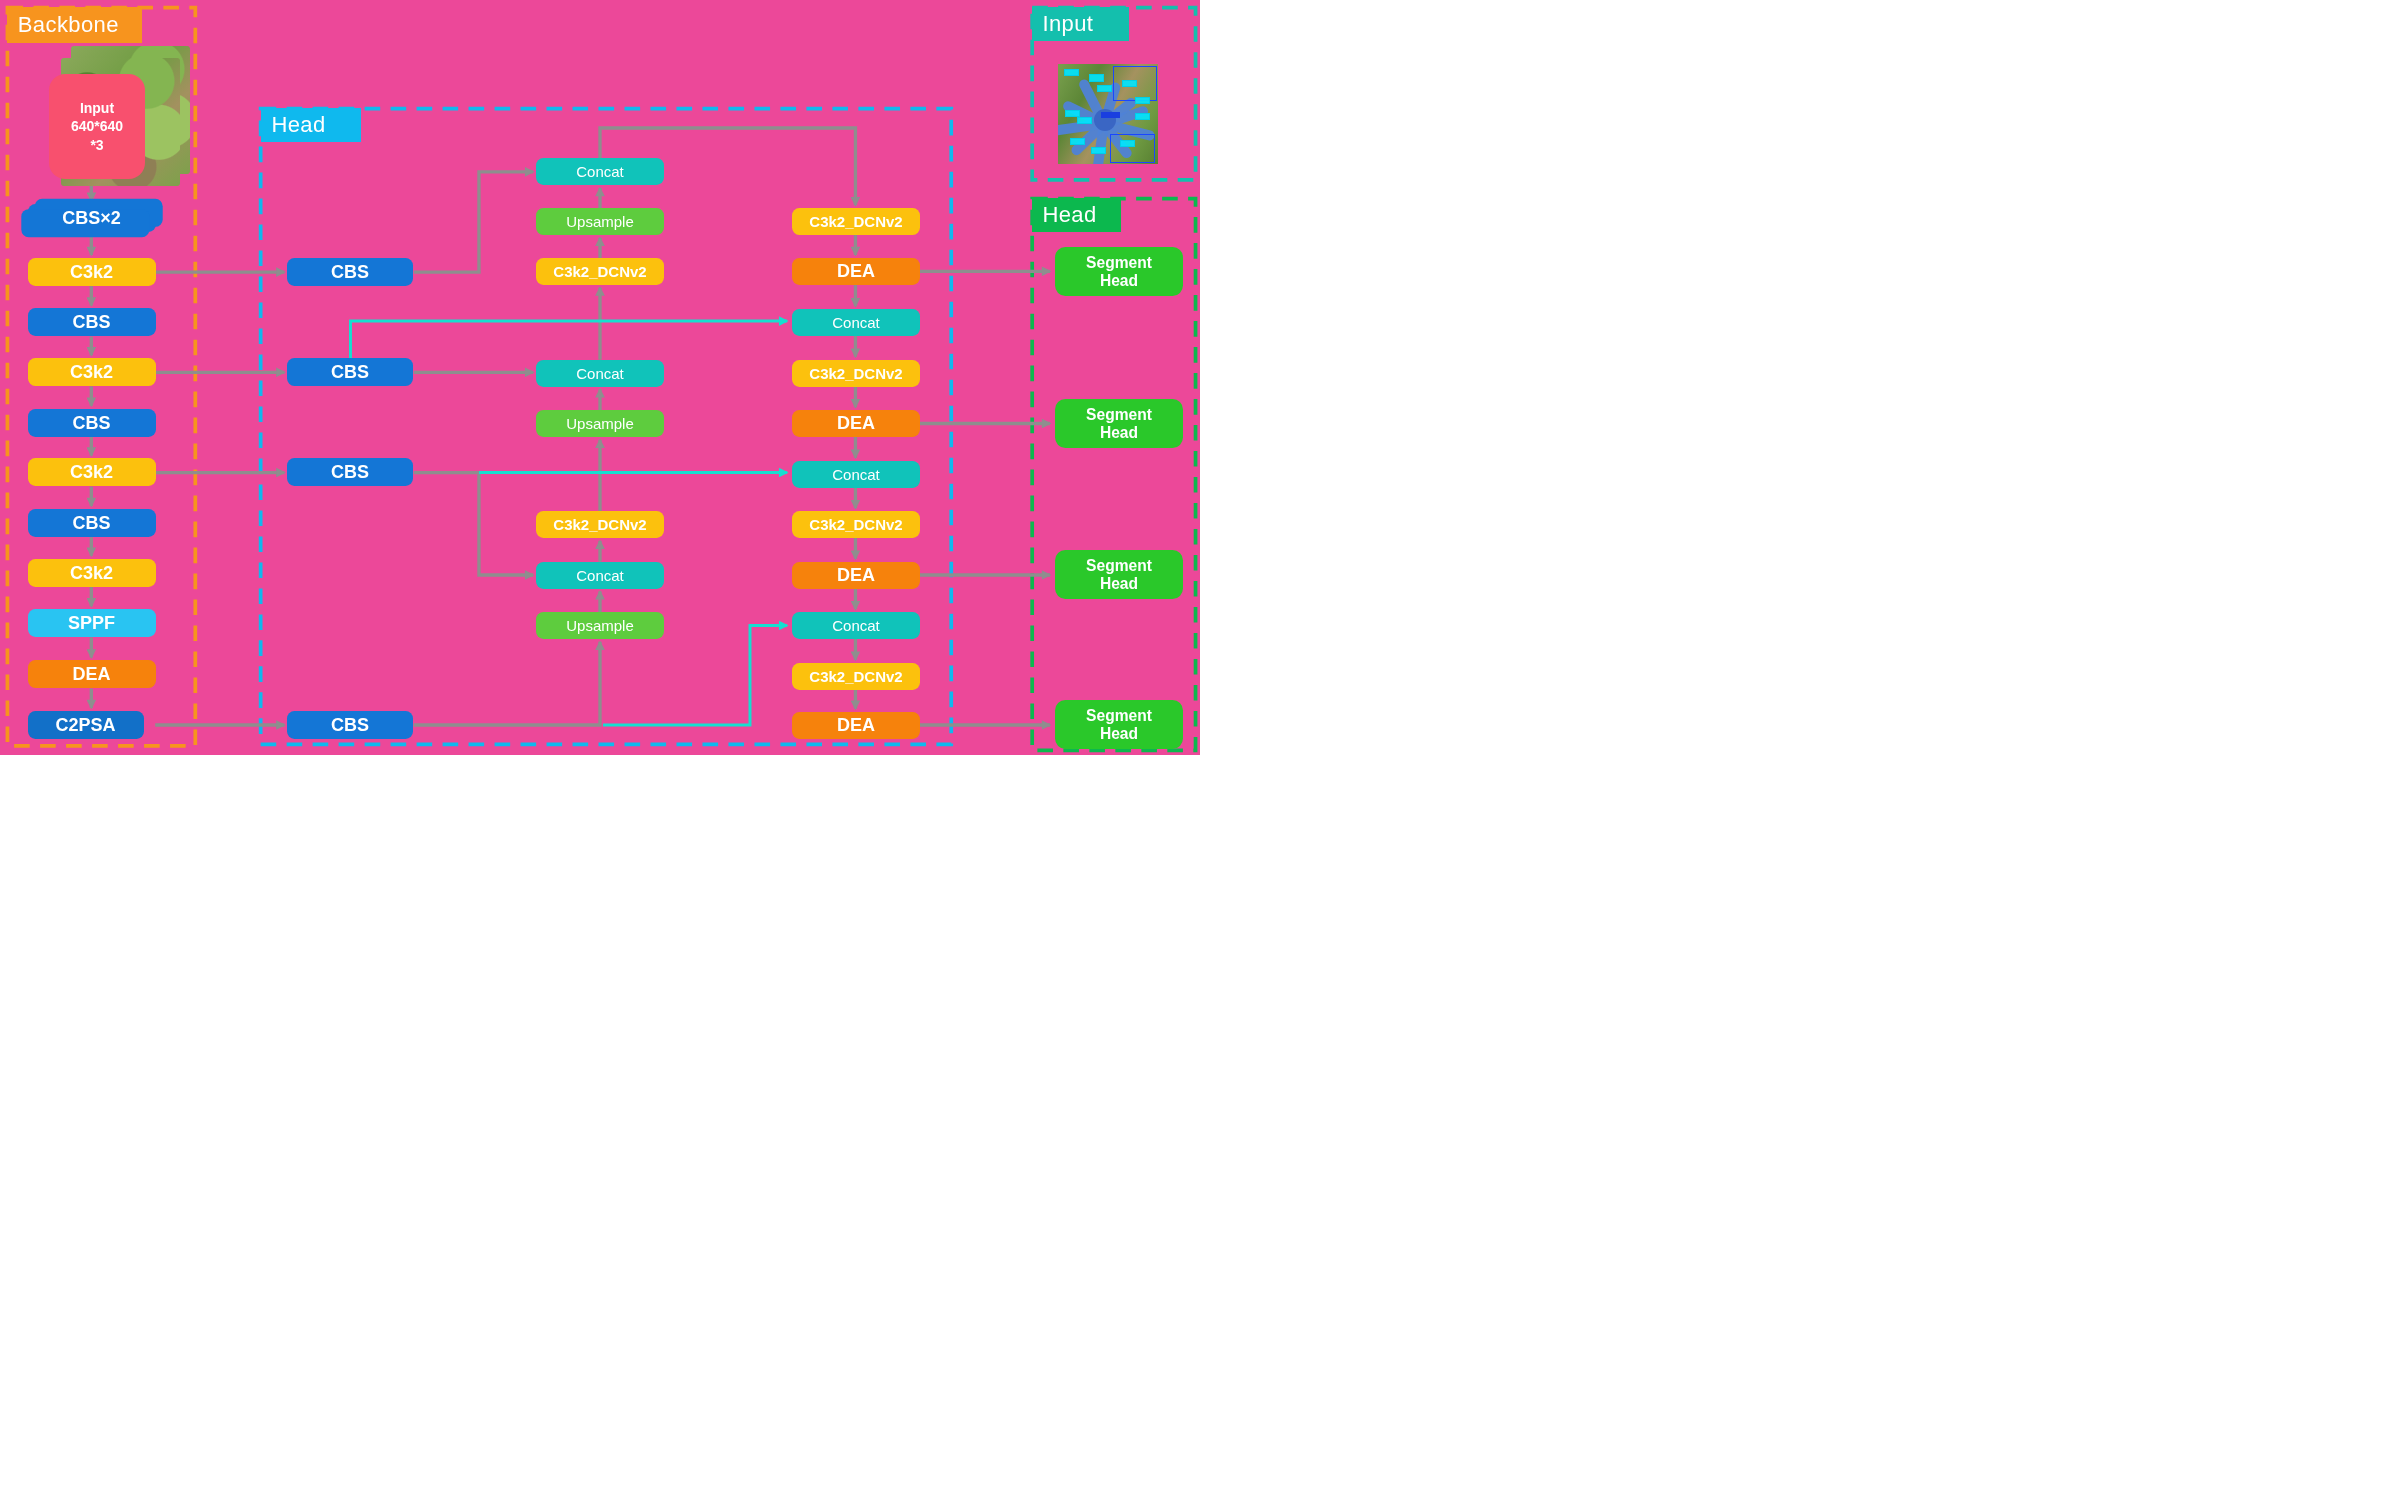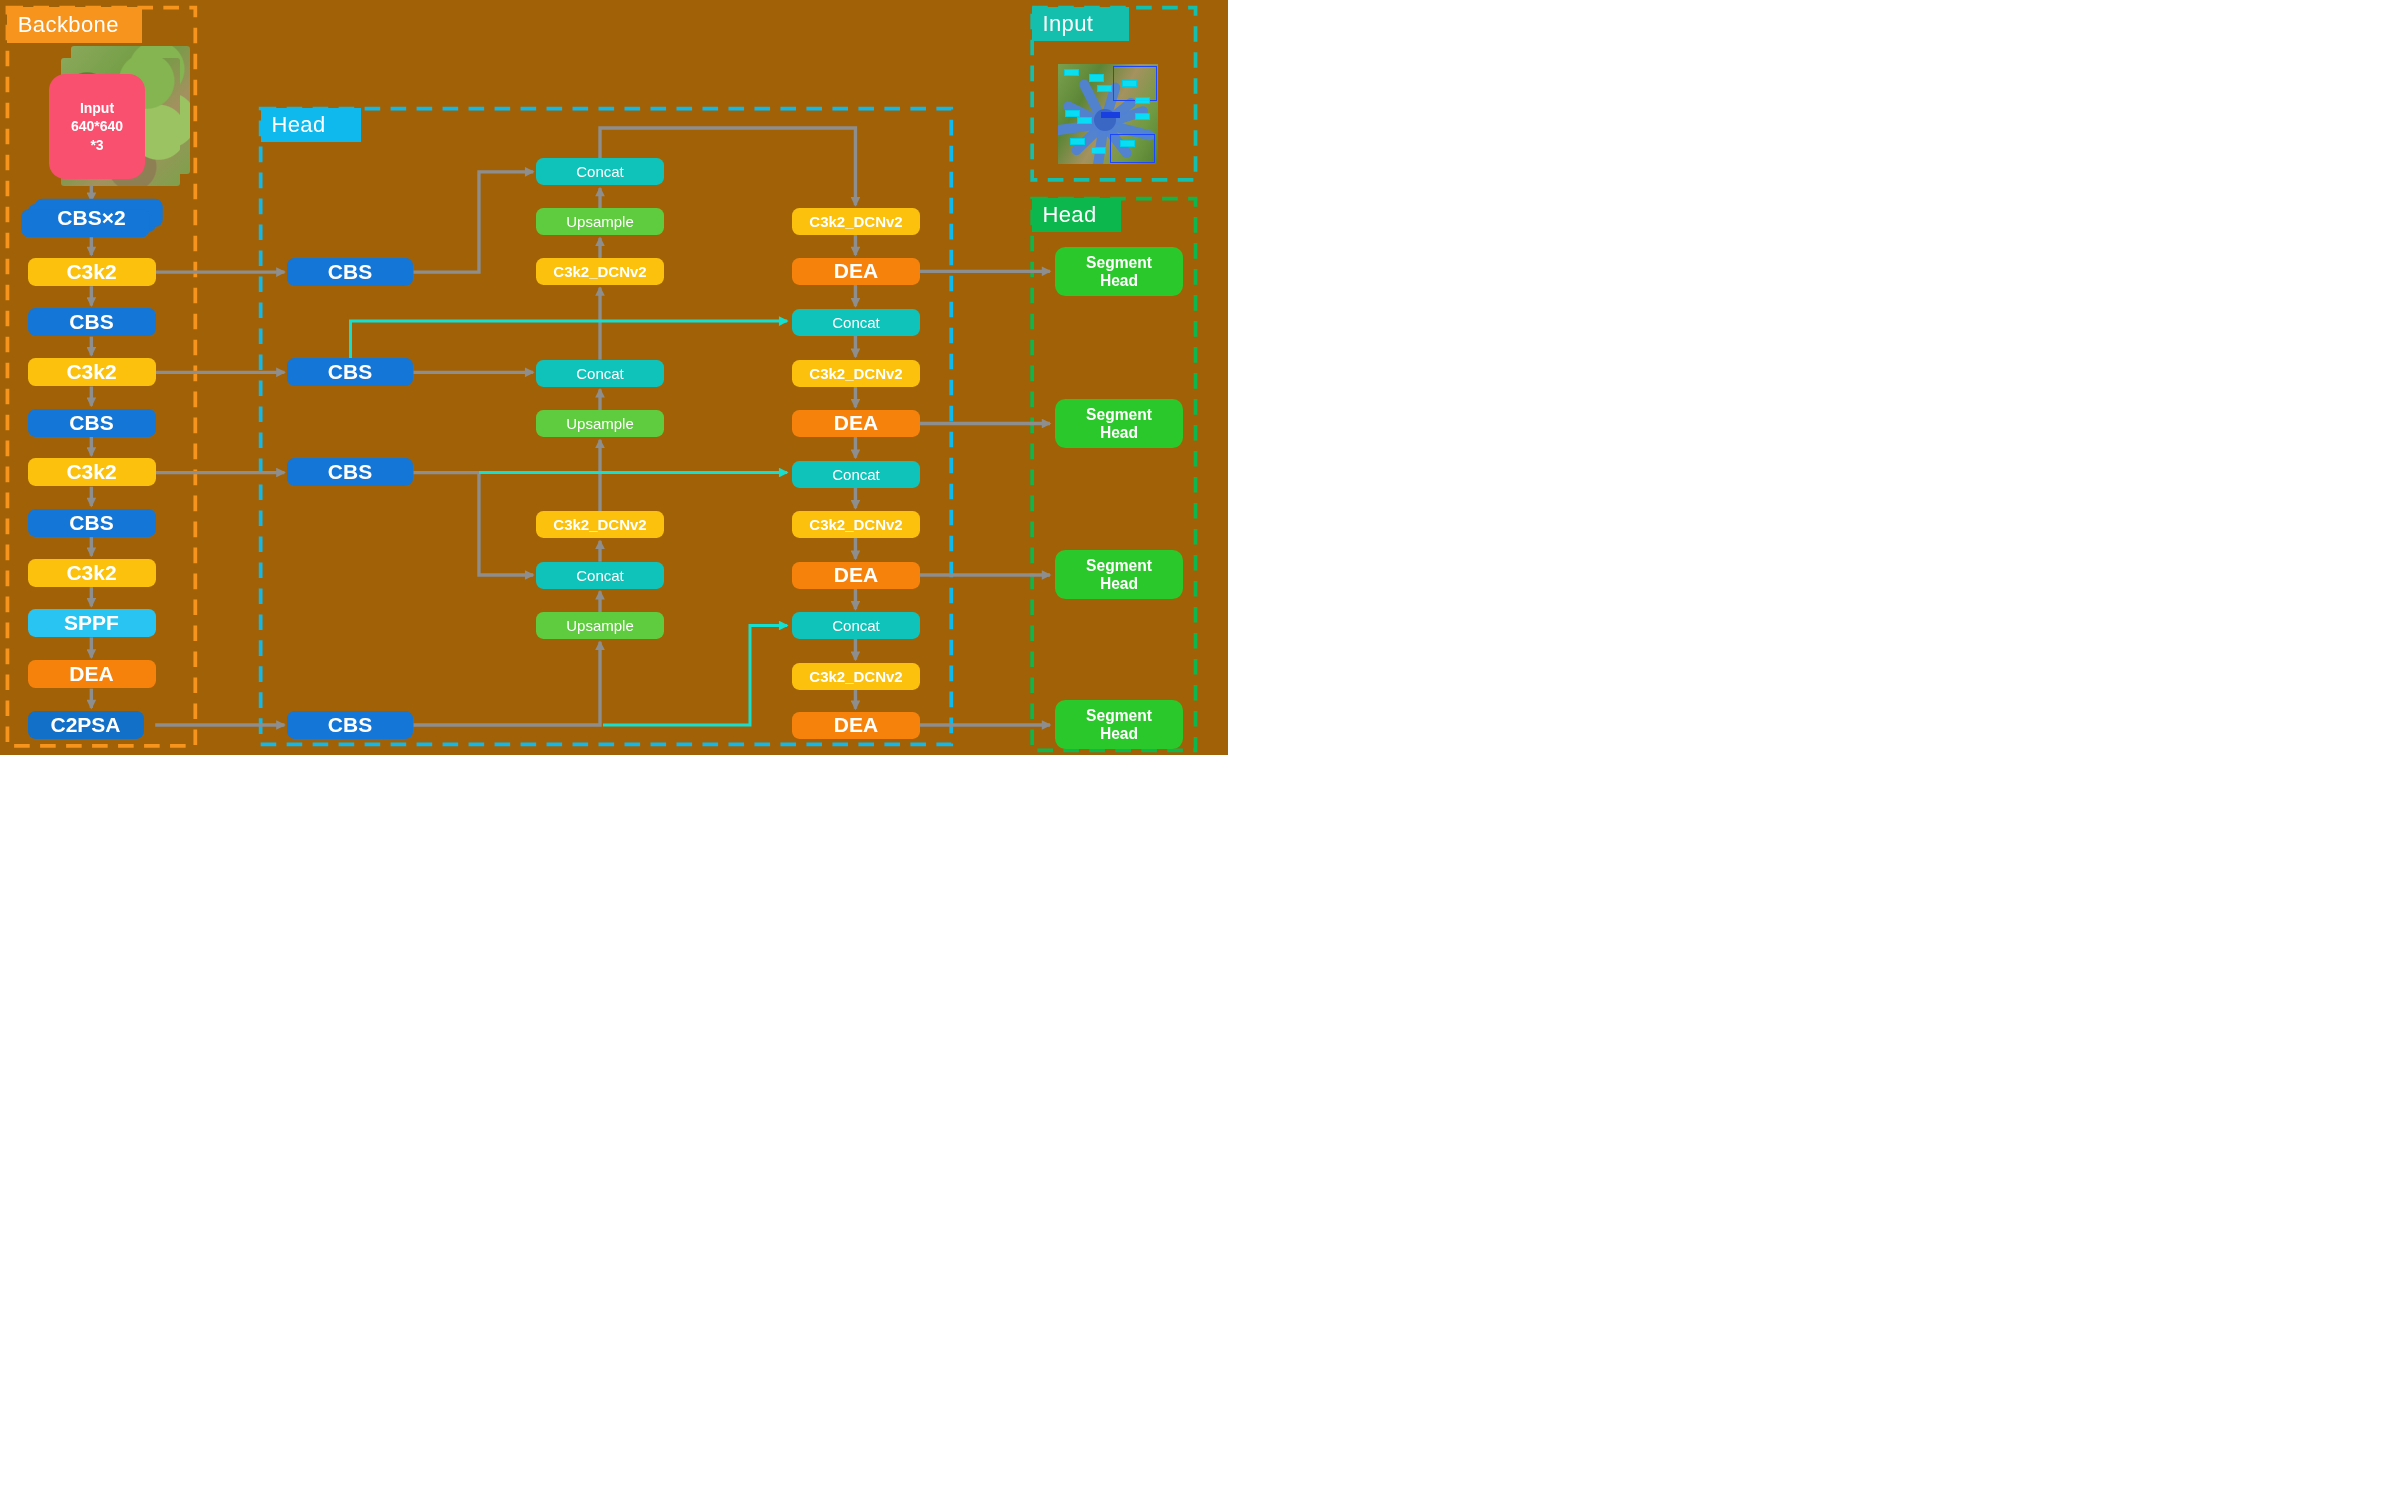--- a/index.html
+++ b/index.html
@@ -1,21 +1,21 @@
 <!DOCTYPE html>
 <html style="font-size:12px"><head>
 <meta charset="utf-8">
 <style>
   html,body{margin:0;padding:0;background:#ffffff;font-family:"Liberation Sans",sans-serif;}
-  #canvas{position:relative;width:1200px;height:755px;background:#a16207;overflow:hidden;padding-left:28px;}
+  #canvas{position:relative;width:1200px;height:755px;background:#ec4899;overflow:hidden;}
   svg.layer{position:absolute;left:0;top:0;}
   .sec-label{position:absolute;display:flex;align-items:center;padding-left:10.4px;color:#fff;
              font-size:22px;font-weight:400;letter-spacing:0.4px;box-sizing:border-box;z-index:3;}
   .blk{position:absolute;display:flex;align-items:center;justify-content:center;color:#fff;
-       border-radius:7.4px;font-size:21px;font-weight:700;white-space:pre-line;text-align:center;
+       border-radius:7.4px;font-size:18px;font-weight:700;white-space:pre-line;text-align:center;
        line-height:1.15;z-index:4;box-sizing:border-box;}
   .light{font-weight:400;font-size:15px;}
   .blue{background:#1476D6;}
   .yellow{background:#FCC10D;}
   .teal{background:#10C3BA;}
   .green{background:#5ECC3E;}
   .orange{background:#F6820C;}
   .sky{background:#29C4F2;}
   .c2psa{background:#1270C8;}
   .seg{background:#2AC82A;border-radius:10.4px;font-size:15.6px;}

